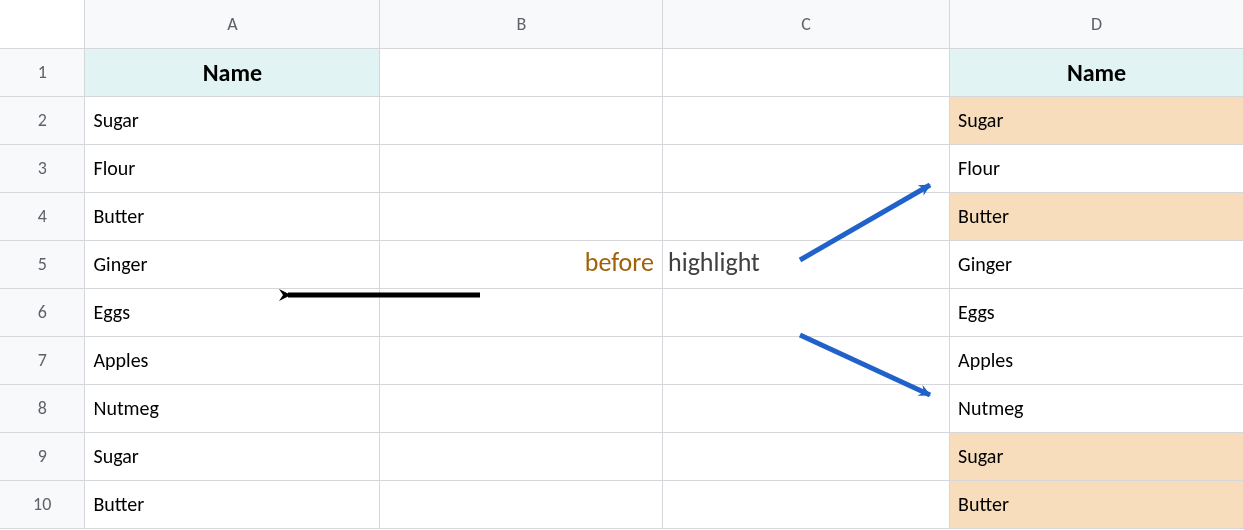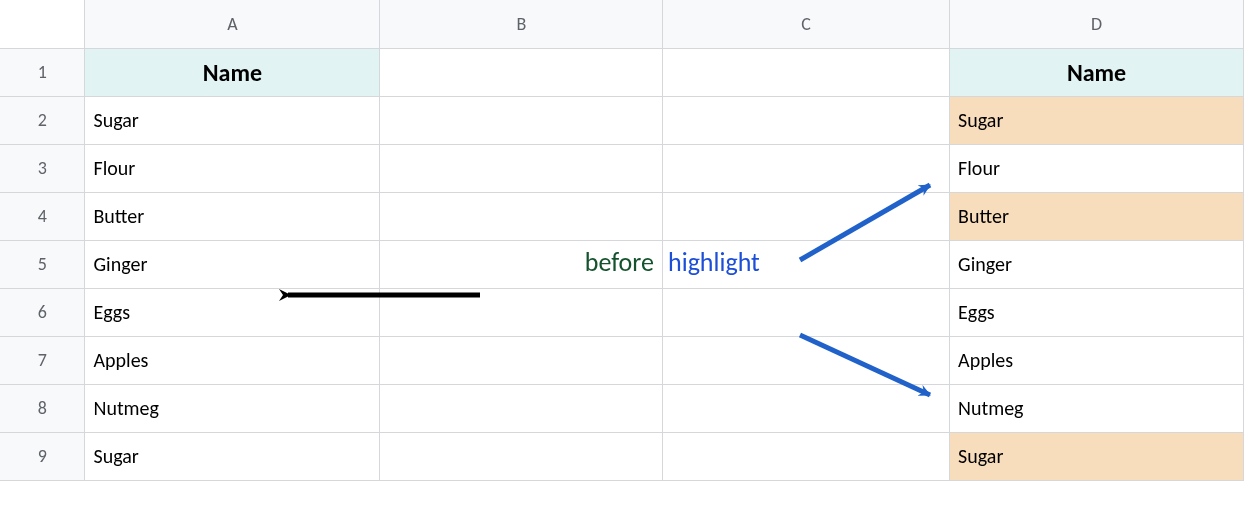--- a/index.html
+++ b/index.html
@@ -70,22 +70,22 @@
     .overlay {
       position: absolute;
       pointer-events: none;
     }
     .annotation-text {
       position: absolute;
       font-size: 26px;
       white-space: nowrap;
       text-align: center;
     }
-    .blue-text { color: #1d4ed8; font-weight: 500; }
-    .black-text { color: #14532d; }
+    .blue-text { color: #404040; font-weight: 500; }
+    .black-text { color: #a16207; }
   </style>
 </head>
 <body>
 
 <div class="spreadsheet">
   <div class="row">
     <div class="cell corner-cell"></div>
     <div class="cell col-header col-a">A</div>
     <div class="cell col-header col-b">B</div>
     <div class="cell col-header col-c">C</div>
@@ -157,20 +157,27 @@
   </div>
 
   <div class="row">
     <div class="cell row-header">9</div>
     <div class="cell col-a">Sugar</div>
     <div class="cell col-b"></div>
     <div class="cell col-c"></div>
     <div class="cell col-d highlight-dup">Sugar</div>
   </div>
 
+  <div class="row">
+    <div class="cell row-header">10</div>
+    <div class="cell col-a">Butter</div>
+    <div class="cell col-b"></div>
+    <div class="cell col-c"></div>
+    <div class="cell col-d highlight-dup">Butter</div>
+  </div>
 </div>
 
 <svg class="overlay" width="1244" height="530" style="left:0;top:0">
   <defs>
     <marker id="arrow-black" markerWidth="14" markerHeight="14" refX="3" refY="6" orient="auto" markerUnits="userSpaceOnUse">
       <path d="M12,0 L0,6 L12,12 L8,6 Z" fill="#000000"></path>
     </marker>
     <marker id="arrow-blue" markerWidth="14" markerHeight="14" refX="11" refY="6" orient="auto" markerUnits="userSpaceOnUse">
       <path d="M0,0 L12,6 L0,12 L4,6 Z" fill="#2062c9"></path>
     </marker>

